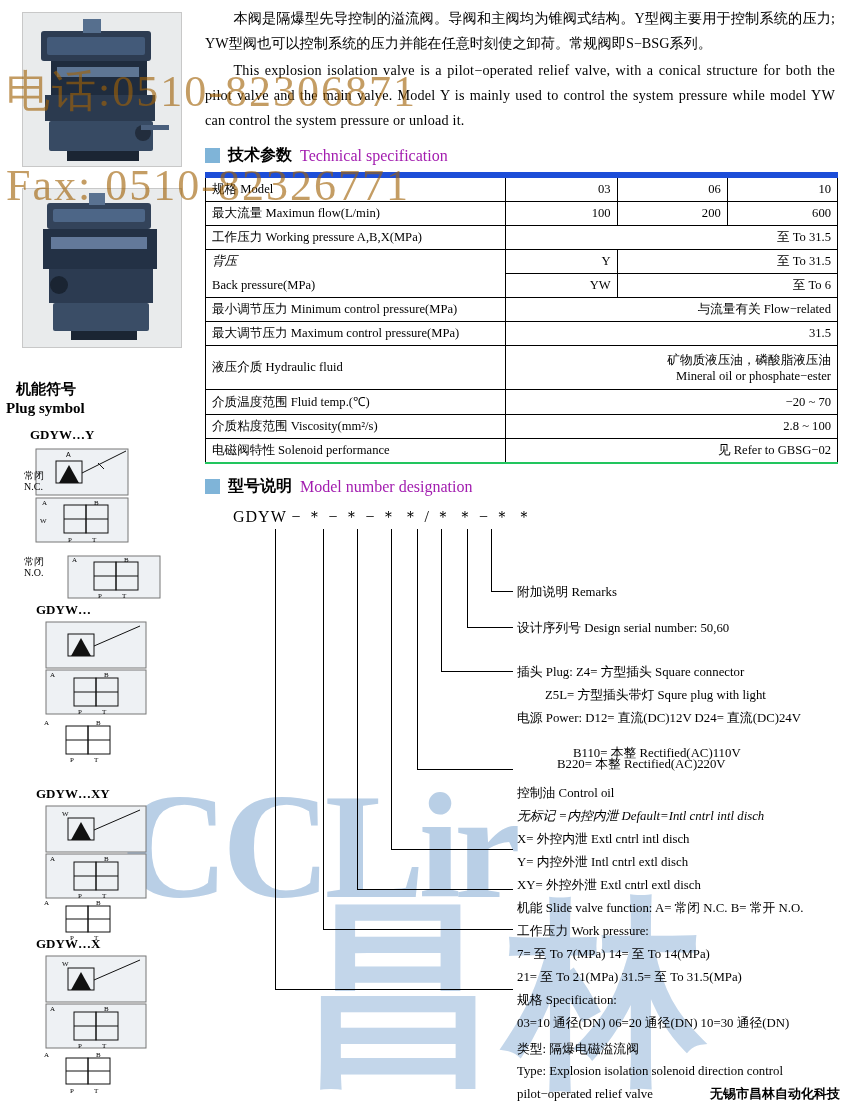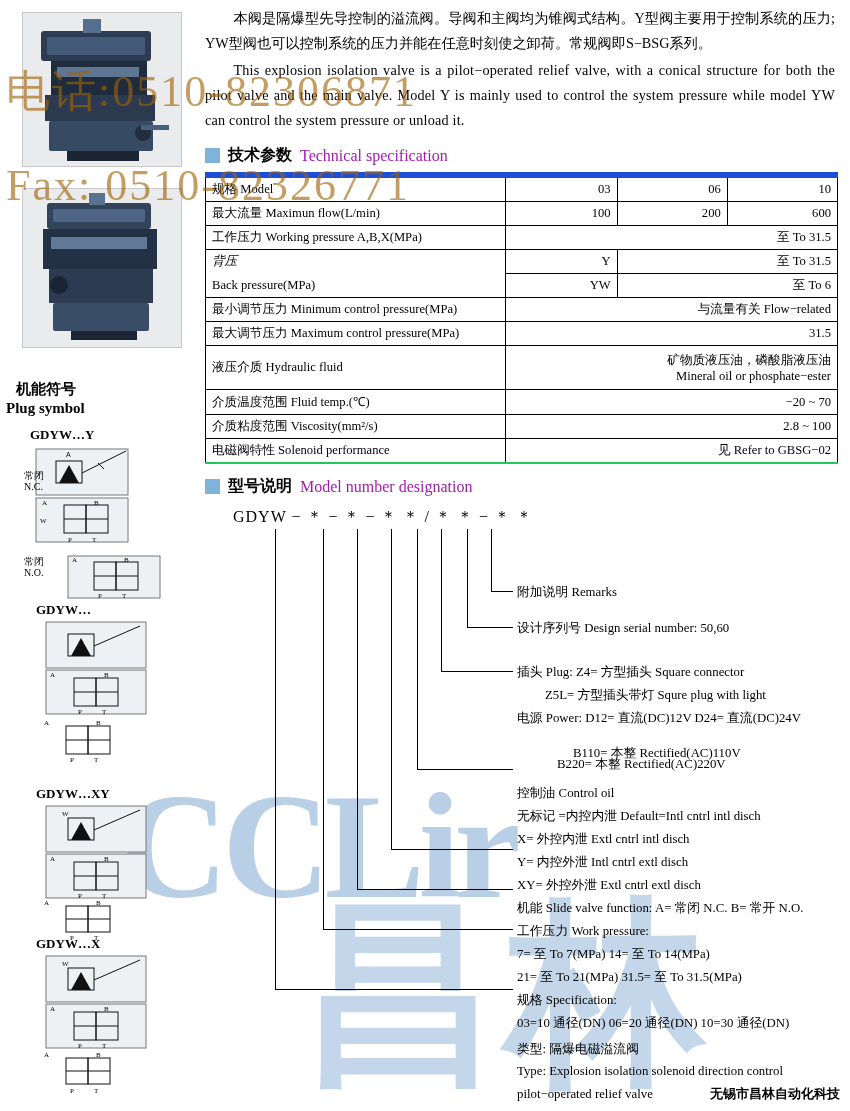--- a/index.html
+++ b/index.html
@@ -332,21 +332,21 @@
     <div class="hleader" style="left:70px;  top:482px; width:238px;"></div>
 
     <div class="mtext" style="left:312px; top:77px;">附加说明 Remarks</div>
     <div class="mtext" style="left:312px; top:113px;">设计序列号 Design serial number: 50,60</div>
     <div class="mtext" style="left:312px; top:157px;">插头 Plug: Z4= 方型插头 Square connector</div>
     <div class="mtext" style="left:340px; top:180px;">Z5L= 方型插头带灯 Squre plug with light</div>
     <div class="mtext" style="left:312px; top:203px;">电源 Power: D12= 直流(DC)12V   D24= 直流(DC)24V</div>
     <div class="mtext" style="left:352px; top:238px;margin-left:16px;">B110= 本整 Rectified(AC)110V</div>
     <div class="mtext" style="left:352px; top:249px;">B220= 本整 Rectified(AC)220V</div>
     <div class="mtext" style="left:312px; top:278px;">控制油 Control oil</div>
-    <div class="mtext" style="left:312px; top:301px;">无标记 =内控内泄 Default=Intl cntrl intl disch</div>
+    <div class="mtext" style="left:312px; top:301px;font-style:italic;">无标记 =内控内泄 Default=Intl cntrl intl disch</div>
     <div class="mtext" style="left:312px; top:324px;">X= 外控内泄 Extl cntrl intl disch</div>
     <div class="mtext" style="left:312px; top:347px;">Y= 内控外泄 Intl cntrl extl disch</div>
     <div class="mtext" style="left:312px; top:370px;">XY= 外控外泄 Extl cntrl extl disch</div>
     <div class="mtext" style="left:312px; top:393px;">机能 Slide valve function: A= 常闭 N.C.   B= 常开 N.O.</div>
     <div class="mtext" style="left:312px; top:416px;">工作压力 Work pressure:</div>
     <div class="mtext" style="left:312px; top:439px;">7= 至 To 7(MPa)          14= 至 To 14(MPa)</div>
     <div class="mtext" style="left:312px; top:462px;">21= 至 To 21(MPa)      31.5= 至 To 31.5(MPa)</div>
     <div class="mtext" style="left:312px; top:485px;">规格 Specification:</div>
     <div class="mtext" style="left:312px; top:508px;">03=10 通径(DN)   06=20 通径(DN) 10=30 通径(DN)</div>
     <div class="mtext" style="left:312px; top:534px;">类型: 隔爆电磁溢流阀</div>

